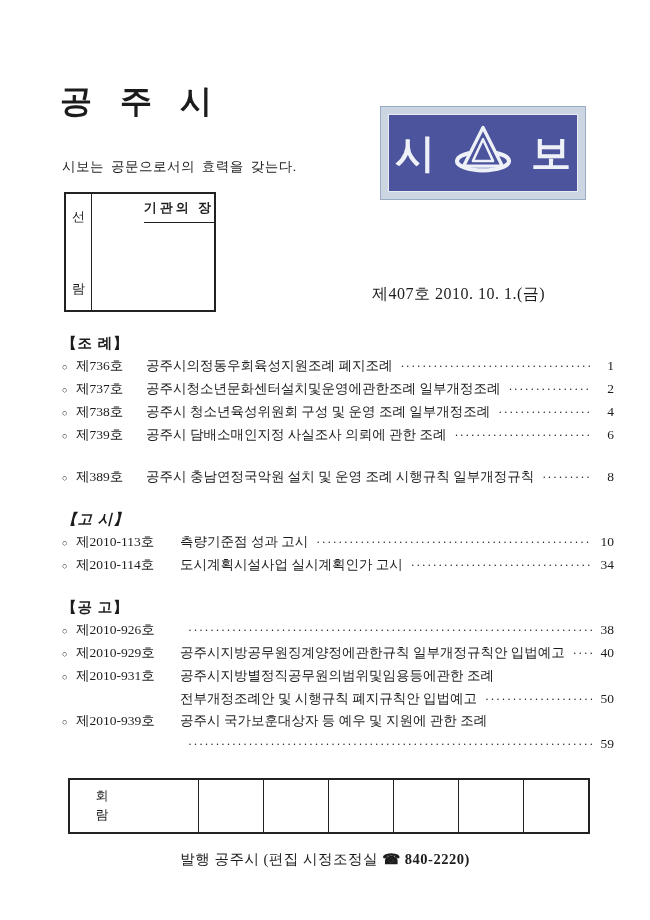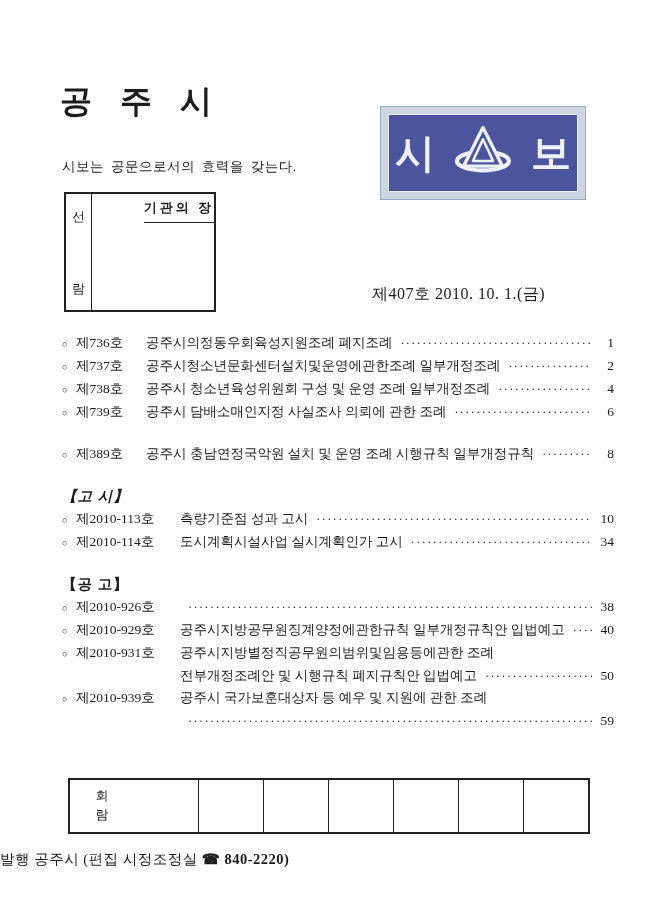--- a/index.html
+++ b/index.html
@@ -77,21 +77,21 @@
     border:2px solid #222;box-sizing:border-box;display:flex;
   }
   .circ .cell{flex:1;border-right:1.5px solid #222;}
   .circ .cell:last-child{border-right:none;}
   .circ .label{
     flex:none;width:64px;display:flex;flex-direction:column;
     align-items:center;justify-content:center;font-size:13px;line-height:1.45;
   }
   
   .footer{
-    position:absolute;left:0;right:0;top:850px;text-align:left;
+    position:absolute;left:0;right:0;top:850px;text-align:center;
     font-size:14.5px;letter-spacing:.5px;
   }
   .footer .phone{font-weight:bold;}
 </style>
 </head>
 <body>
 
 <div class="city-title">공 주 시</div>
 <div class="effect-note">시보는 공문으로서의 효력을 갖는다.</div>
 
@@ -117,20 +117,21 @@
       </svg>
     </span>
     <span class="logo-char" style="color: rgb(238, 242, 248);">보</span>
   </div>
 </div>
 
 <div class="issue-line">제407호  2010. 10. 1.(금)</div>
 
 <div class="toc">
     <div class="toc-section sec-0">
+      <span class="toc-heading" style="display: block;">【조  례】</span>
       <div class="toc-row">
         <span class="marker">○</span>
         <span class="no">제736호</span>
         <span class="title">공주시의정동우회육성지원조례 폐지조례</span>
         <span class="leader"></span>
         <span class="page">1</span>
       </div>
       <div class="toc-row">
         <span class="marker">○</span>
         <span class="no">제737호</span>

